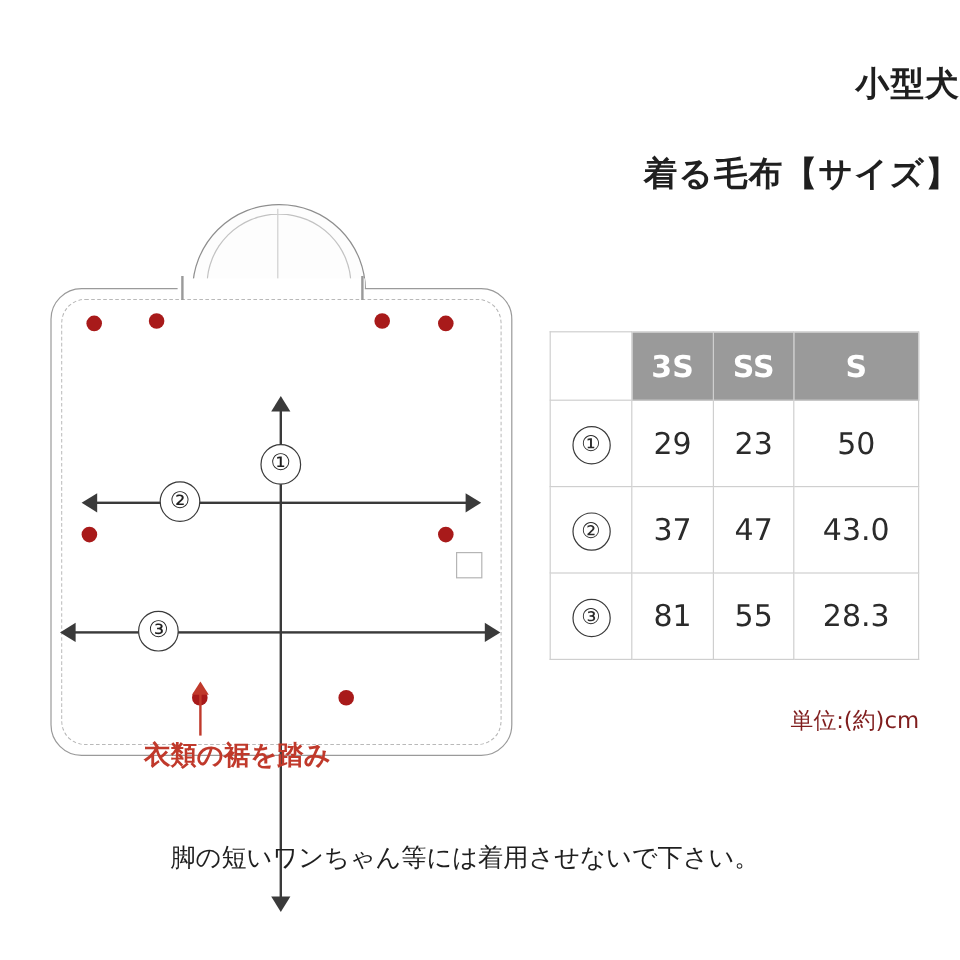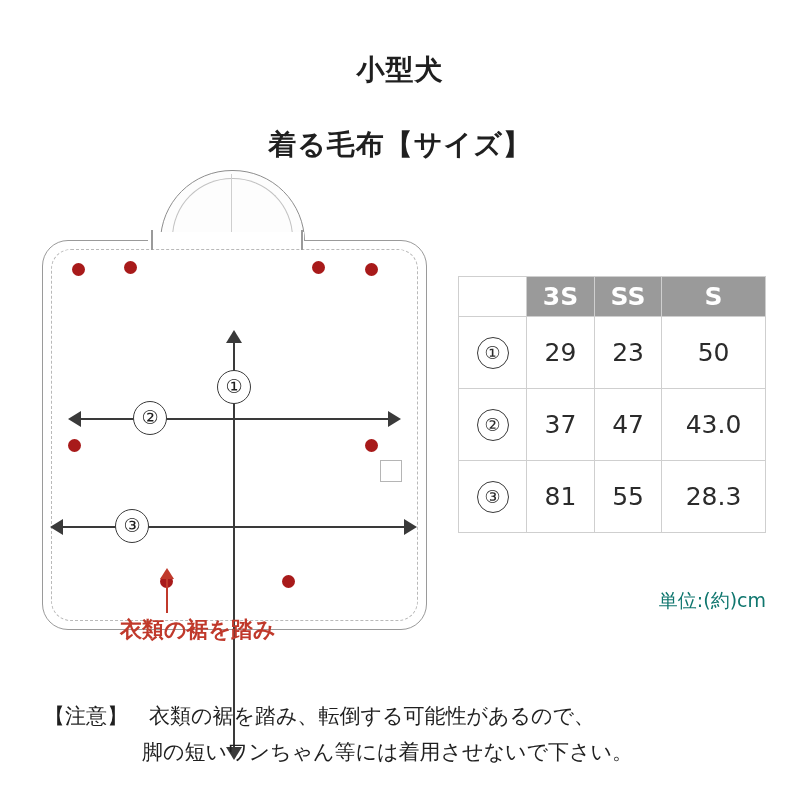--- a/index.html
+++ b/index.html
@@ -11,21 +11,21 @@
     color: #2b2b2b;
     position: relative;
     overflow: hidden;
   }
 
   
   .title {
     position: absolute;
     left: 0; top: 48px;
     width: 800px;
-    text-align: center;
+    text-align: right;
     font-size: 28px;
     font-weight: bold;
     letter-spacing: 1px;
     line-height: 1.55;
     color: #1f1f1f;
   }
   .title .line2 { display: block; margin-top: 32px; }
 
   
   .illustration {
@@ -230,21 +230,21 @@
   }
   table.size-table td, table.size-table th {
     border: 1px solid #cfcfcf;
     text-align: center;
     font-weight: normal;
     height: 72px;
     font-size: 25px;
     color: #2b2b2b;
   }
   table.size-table thead th {
-    height: 40px;
+    height: 57px;
   }
   table.size-table thead th.corner {
     background: #ffffff;
     border: 1px solid #cfcfcf;
     width: 68px;
   }
   table.size-table thead th.hd {
     background: #9a9a9a;
     color: #ffffff;
     font-weight: bold;
@@ -262,21 +262,21 @@
     font-size: 18px;
     text-align: center;
     font-family: "DejaVu Sans", sans-serif;
   }
   .unit-note {
     position: absolute;
     left: 458px; top: 588px;
     width: 308px;
     text-align: right;
     font-size: 19px;
-    color: #0f766e;
+    color: #7f1d1d;
     font-family: "DejaVu Sans", sans-serif;
   }
 
   
   .caution {
     position: absolute;
     left: 44px; top: 698px;
     width: 730px;
     font-size: 21px;
     line-height: 1.7;
@@ -371,15 +371,14 @@
         <td>55</td>
         <td>28.3</td>
       </tr>
     </tbody>
   </table>
 </div>
 
 <div class="unit-note">単位:(約)cm</div>
 
 <div class="caution">
-  <span>【注意】　衣類の裾を踏み、転倒する可能性があるので、</span>
   <span class="l2">脚の短いワンちゃん等には着用させないで下さい。</span>
 </div>
 
 </body></html>

